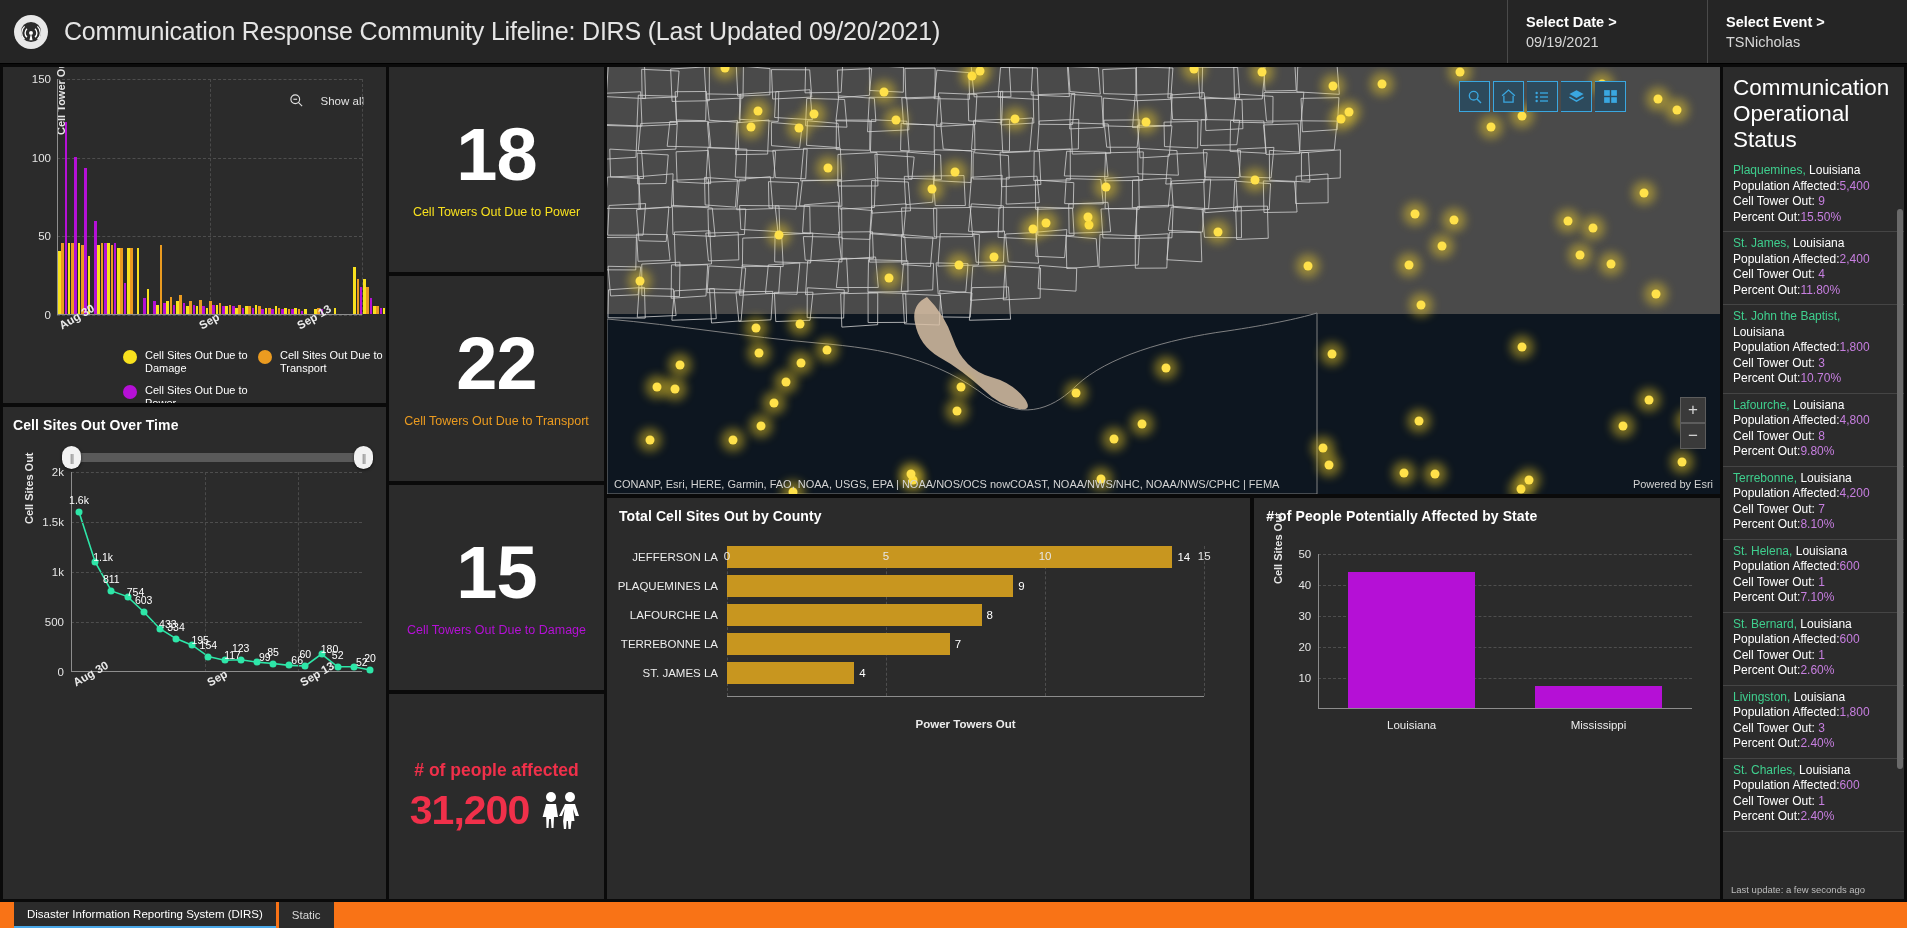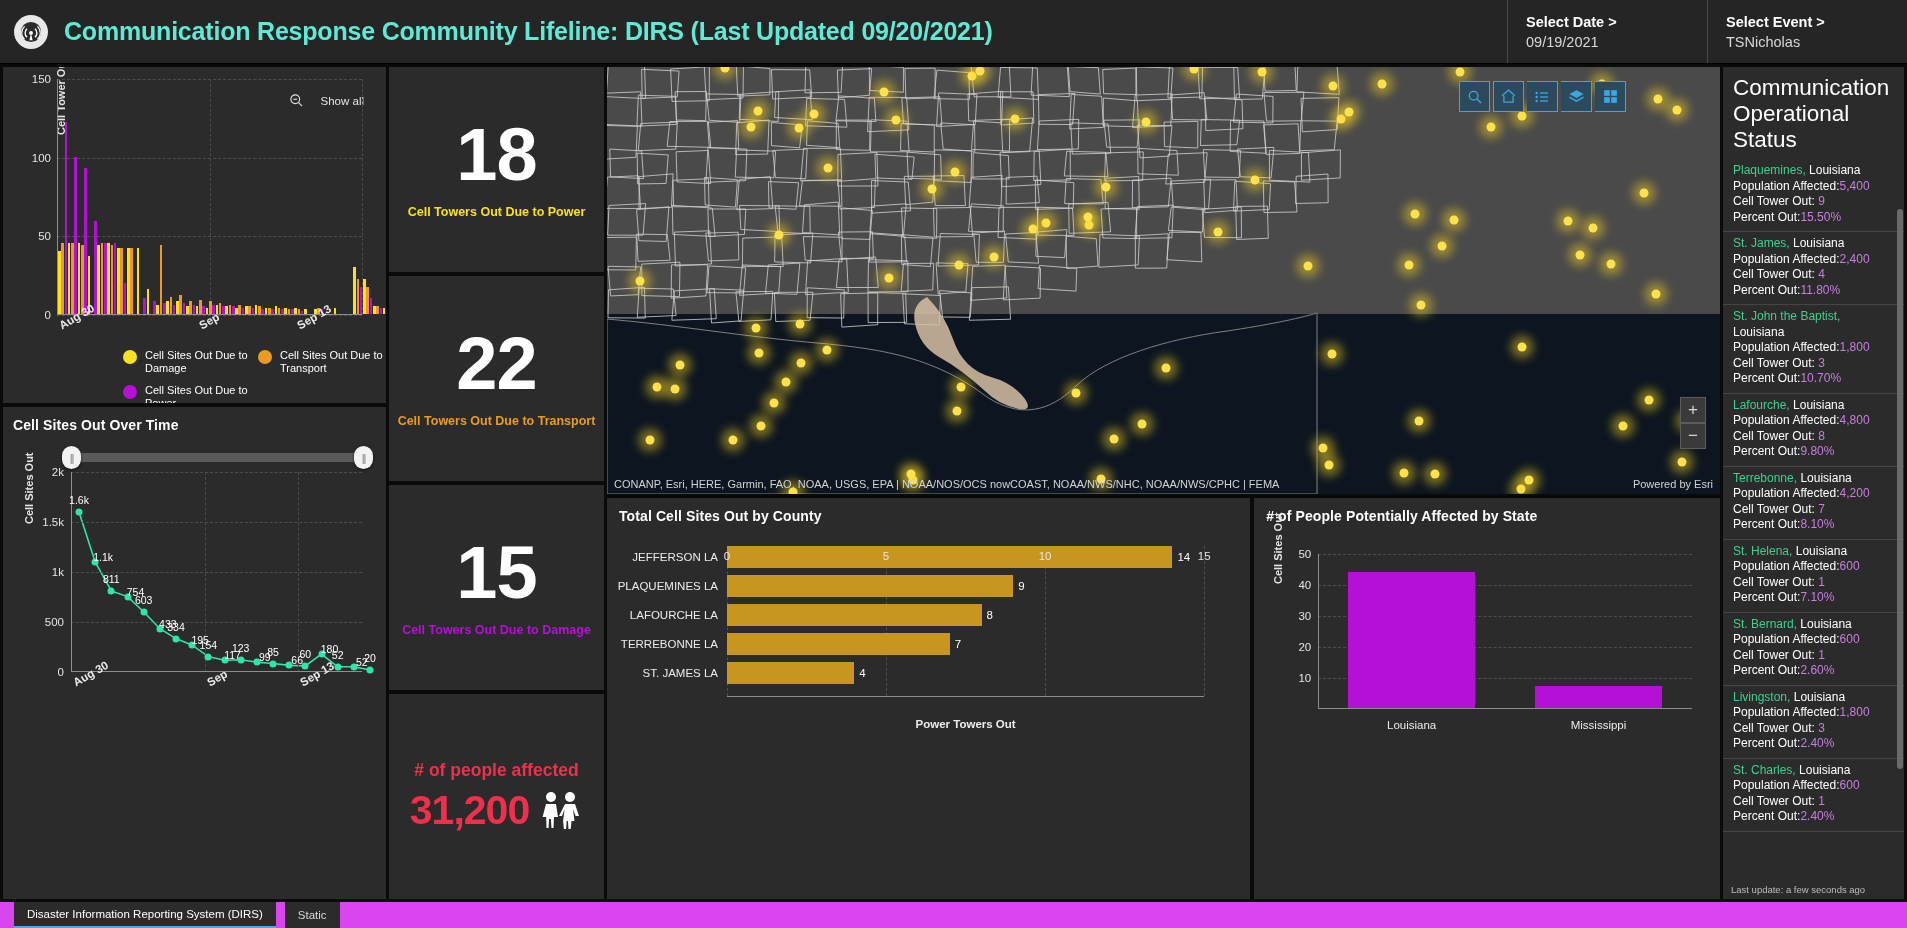--- a/index.html
+++ b/index.html
@@ -28,21 +28,21 @@
     padding-left: 14px; flex: 1 1 auto;
   }
   .logo {
     width: 34px; height: 34px; border-radius: 50%;
     background: #e8e8e8;
     display: flex; align-items: center; justify-content: center;
     flex: 0 0 auto;
   }
   .logo svg { display: block; }
   .header-title {
-    color: #5eead4; font-size: 25px; font-weight: 700;
+    color: #e5e5e5; font-size: 25px; font-weight: 400;
     letter-spacing: -0.2px; white-space: nowrap;
   }
   .header-sel {
     width: 200px; flex: 0 0 auto;
     padding: 12px 0 0 18px;
     border-left: 1px solid #4a4a4a;
   }
   .header-sel .lbl {
     color: #fff; font-size: 14.5px; font-weight: bold;
     line-height: 20px;
@@ -131,21 +131,21 @@
   .lc-xtick { position:absolute; color:#eaeaea; font-size:11.5px; font-weight:bold;
               transform: rotate(-30deg); transform-origin:left top; white-space:nowrap;}
   .lc-dot { position:absolute; width:7px; height:7px; border-radius:50%; background:#2ee6a8;
             transform: translate(-50%,-50%); }
   .lc-val { position:absolute; color:#fff; font-size:10.5px; transform: translate(-50%,-100%); white-space:nowrap;}
 
   
   .kpi { background:#2b2b2b; flex:1 1 0; display:flex; flex-direction:column;
          align-items:center; justify-content:center; }
   .kpi-num { color:#fff; font-size:74px; font-weight:bold; line-height:0.95; letter-spacing:-1px;}
-  .kpi-lbl { font-size:12.5px; font-weight:bold; margin-top:14px; text-align:center; }
+  .kpi-lbl { font-size:12.5px; font-weight:normal; margin-top:14px; text-align:center; }
   .kpi-people { background:#2b2b2b; flex:1 1 0; display:flex; flex-direction:column;
                 align-items:center; justify-content:center; gap:6px;}
   .kpi-people .hd { color:#f0304a; font-size:17.5px; font-weight:bold; }
   .kpi-people .row { display:flex; align-items:center; gap:10px; }
   .kpi-people .big { color:#f0304a; font-size:41px; font-weight:bold; letter-spacing:-1px;}
 
   
   .panel-map { height: 427px; flex:0 0 auto; position:relative;
                background: #3d3d3d; overflow:hidden; }
   .map-sea { position:absolute; left:0; right:0; bottom:0; height:180px;
@@ -200,21 +200,21 @@
   .side-list { flex:1 1 auto; overflow:hidden; position:relative; }
   .side-item { padding:4px 10px 6px 10px; border-bottom:1px solid #454545; font-size:12px; line-height:15.5px;}
   .si-cty { color:#3fcf8e; }
   .si-state { color:#fff; }
   .si-lbl { color:#fff; }
   .si-v { color:#c77fe0; }
   .side-foot { color:#bdbdbd; font-size:9.5px; padding:3px 8px 4px 8px; background:#2b2b2b;}
   .side-scroll { position:absolute; right:1px; top:50px; width:6px; height:560px; background:#6a6a6a; border-radius:3px;}
 
   
-  .footer { height:26px; min-height:26px; background:#d946ef; display:flex; align-items:stretch; gap:9px; padding-left:14px;}
+  .footer { height:26px; min-height:26px; background:#f97316; display:flex; align-items:stretch; gap:3px; padding-left:14px;}
   .tab { background:#2b2b2b; color:#d8d8d8; font-size:11.5px; padding:0 13px;
          display:flex; align-items:center; cursor:pointer; }
   .tab.active { border-bottom:2px solid #4aa8e8; color:#ffffff; }
 </style>
 </head>
 <body>
 
 <div class="app">
 
   <div class="header">

